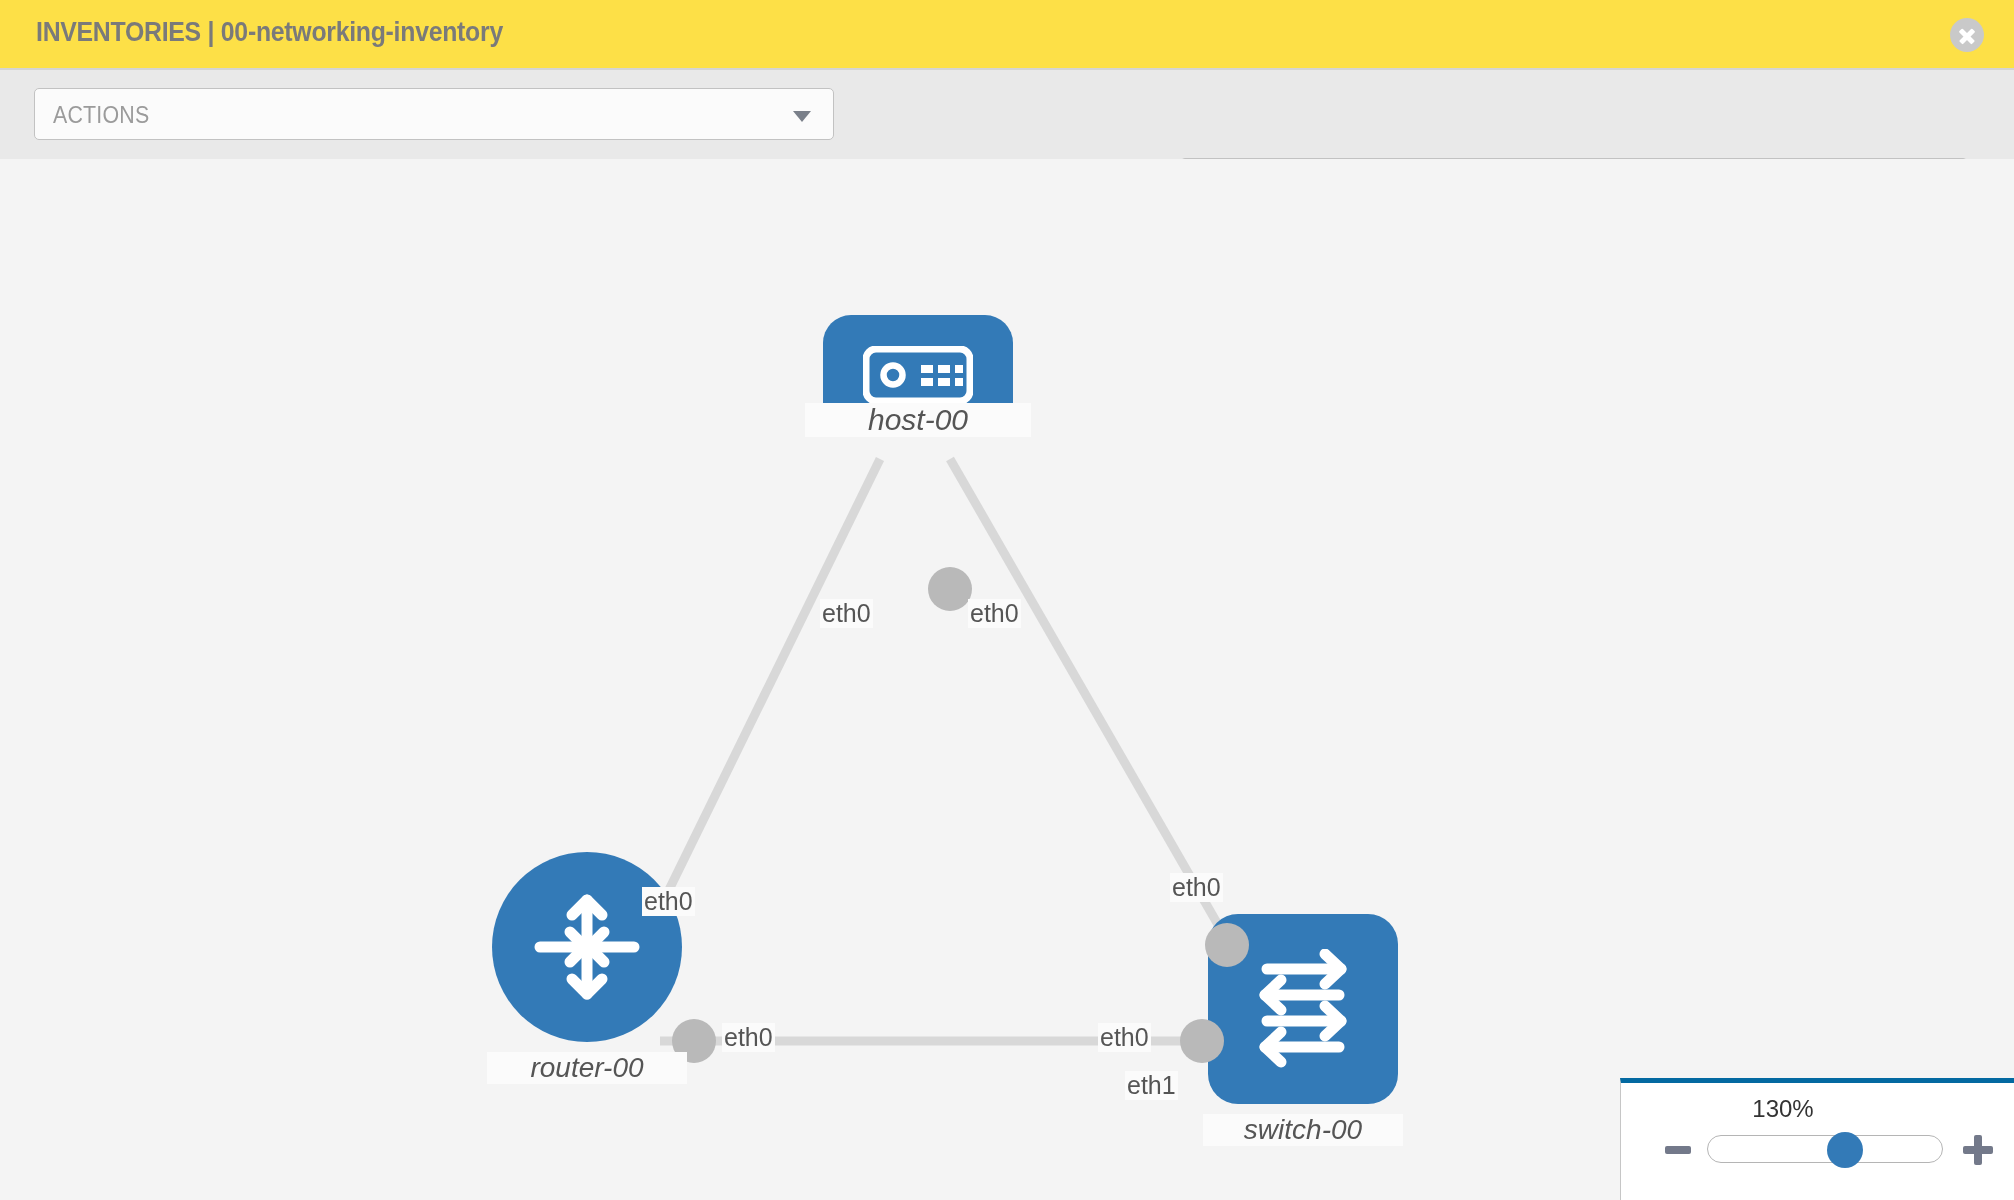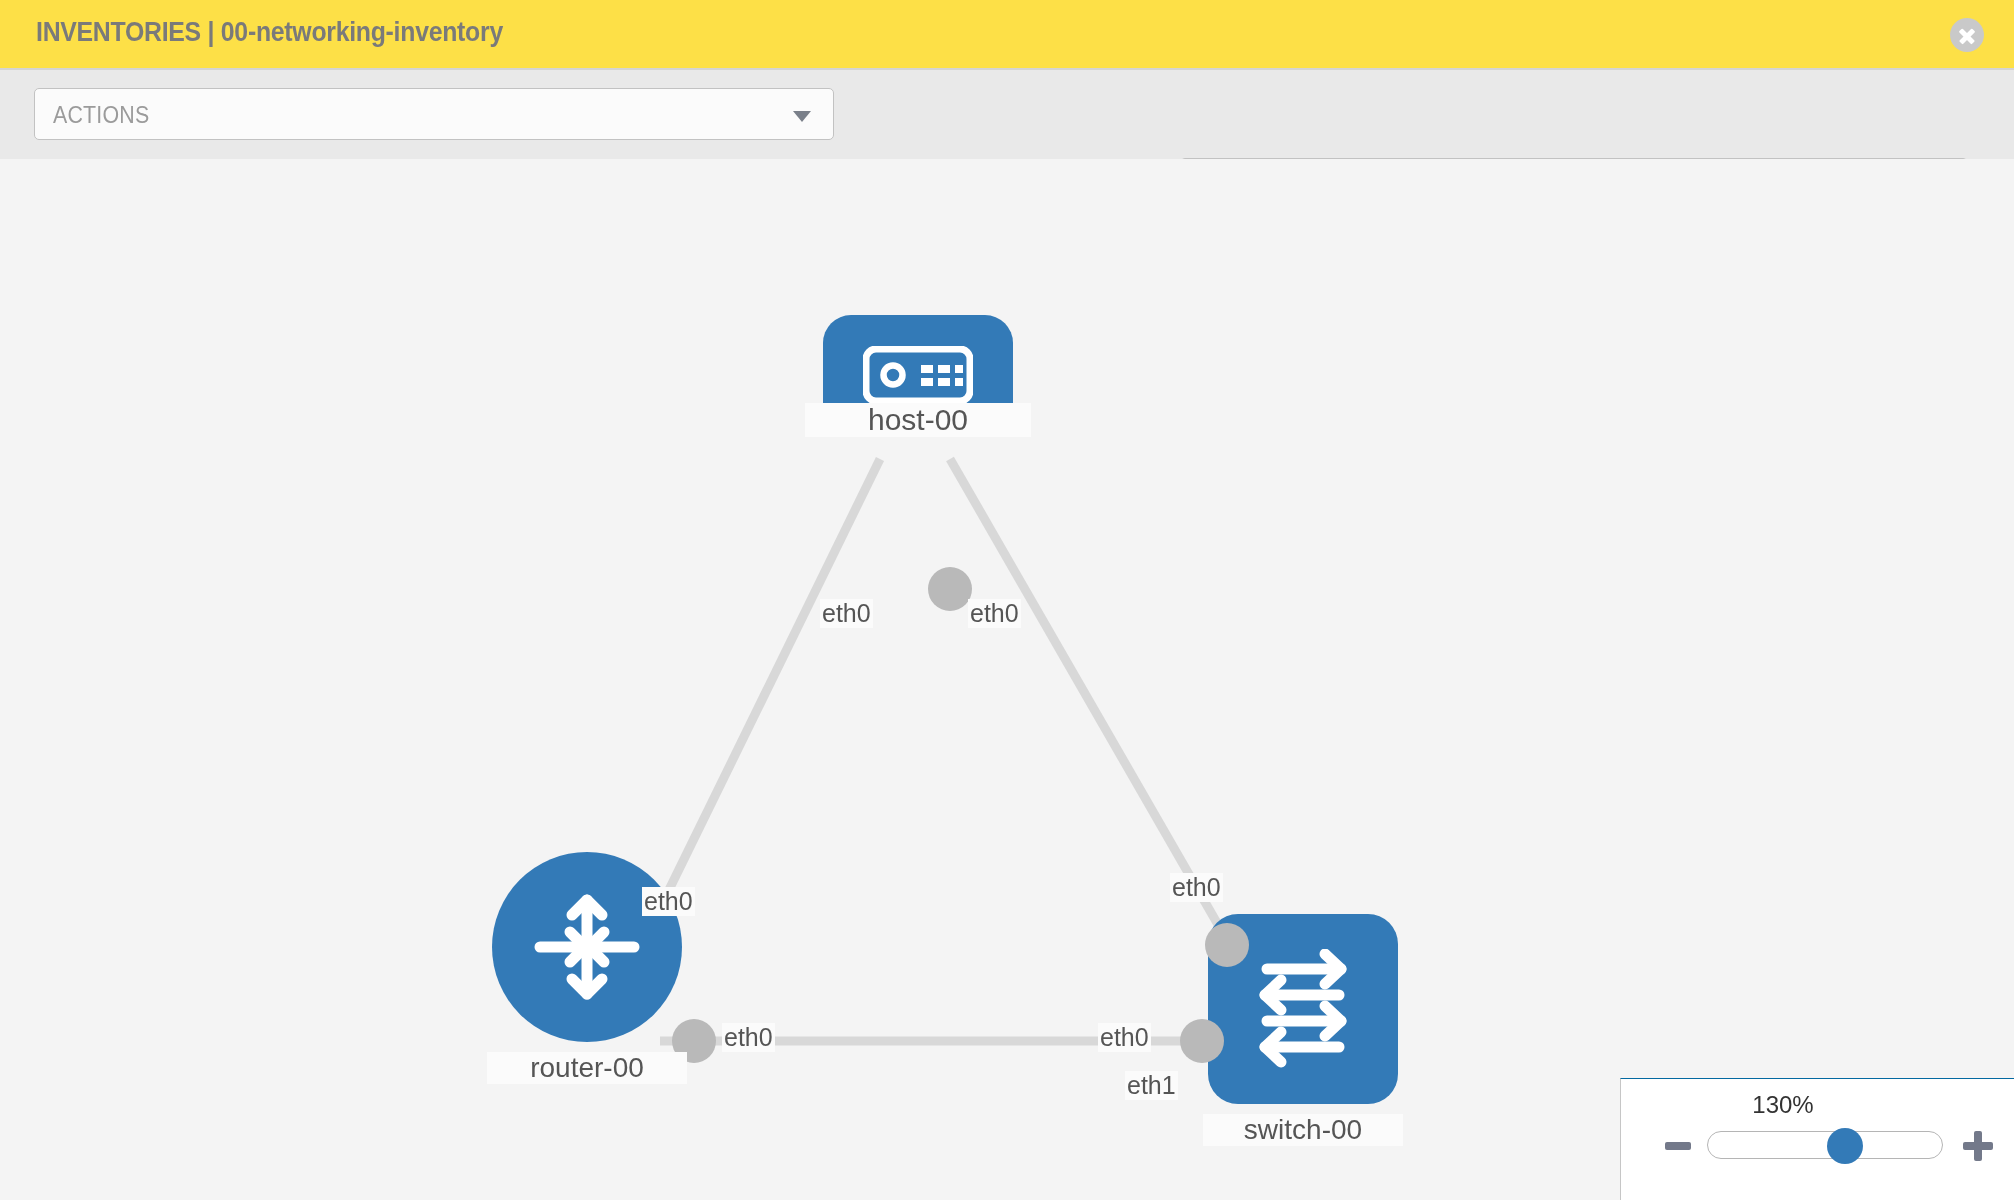--- a/index.html
+++ b/index.html
@@ -109,21 +109,21 @@
     width: 2014px; height: 1041px;
     background: #f4f4f4;
     overflow: hidden;
   }
   .canvas svg.links {
     position: absolute; left: 0; top: 0;
     width: 2014px; height: 1041px;
   }
 
   
-  .node { position: absolute; }
+  .node { position: absolute; font-style: italic; }
   .node-shape {
     position: absolute; left: 0; top: 0;
     background: #337ab7;
     display: flex; align-items: center; justify-content: center;
     cursor: pointer;
   }
   .node-shape svg { display: block; }
   .node-label {
     position: absolute;
     font-size: 28px; color: #555555;
@@ -174,21 +174,21 @@
   #edge-label-switch-up   { left: 1170px; top: 714px; }
   #edge-label-router-e0   { left: 722px;  top: 864px; }
   #edge-label-switch-e0   { left: 1098px; top: 864px; z-index: 4; }
   #edge-label-switch-e1   { left: 1125px; top: 912px; z-index: 5; }
 
   
   .zoom-panel {
     position: absolute; left: 1620px; top: 1078px;
     width: 394px; height: 122px;
     background: #ffffff;
-    border-top: 1px solid #0369a1;
+    border-top: 5px solid #0369a1;
     border-left: 1px solid #c6c6c6;
   }
   .zoom-value {
     position: absolute; left: 0; top: 12px;
     width: 324px;
     text-align: center;
     font-size: 24px; color: #333333;
   }
   .zoom-minus {
     position: absolute; left: 44px; top: 63px;

